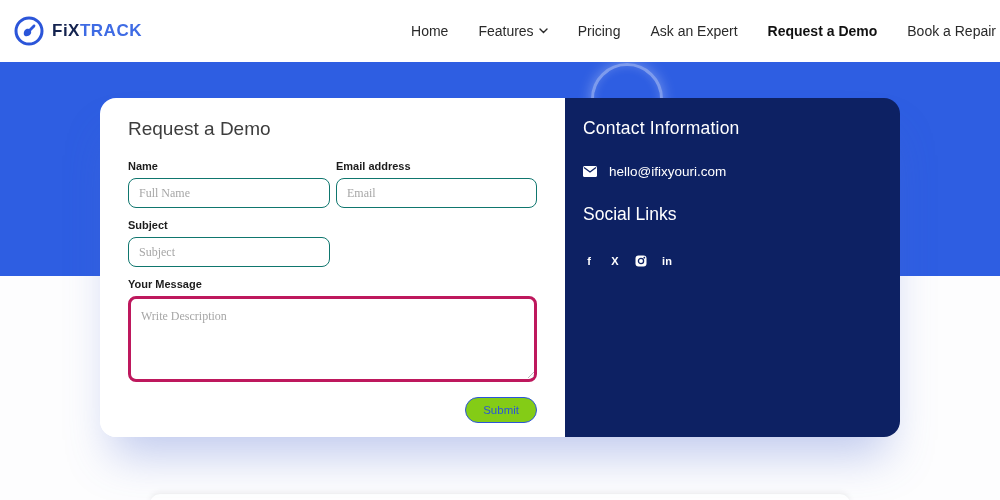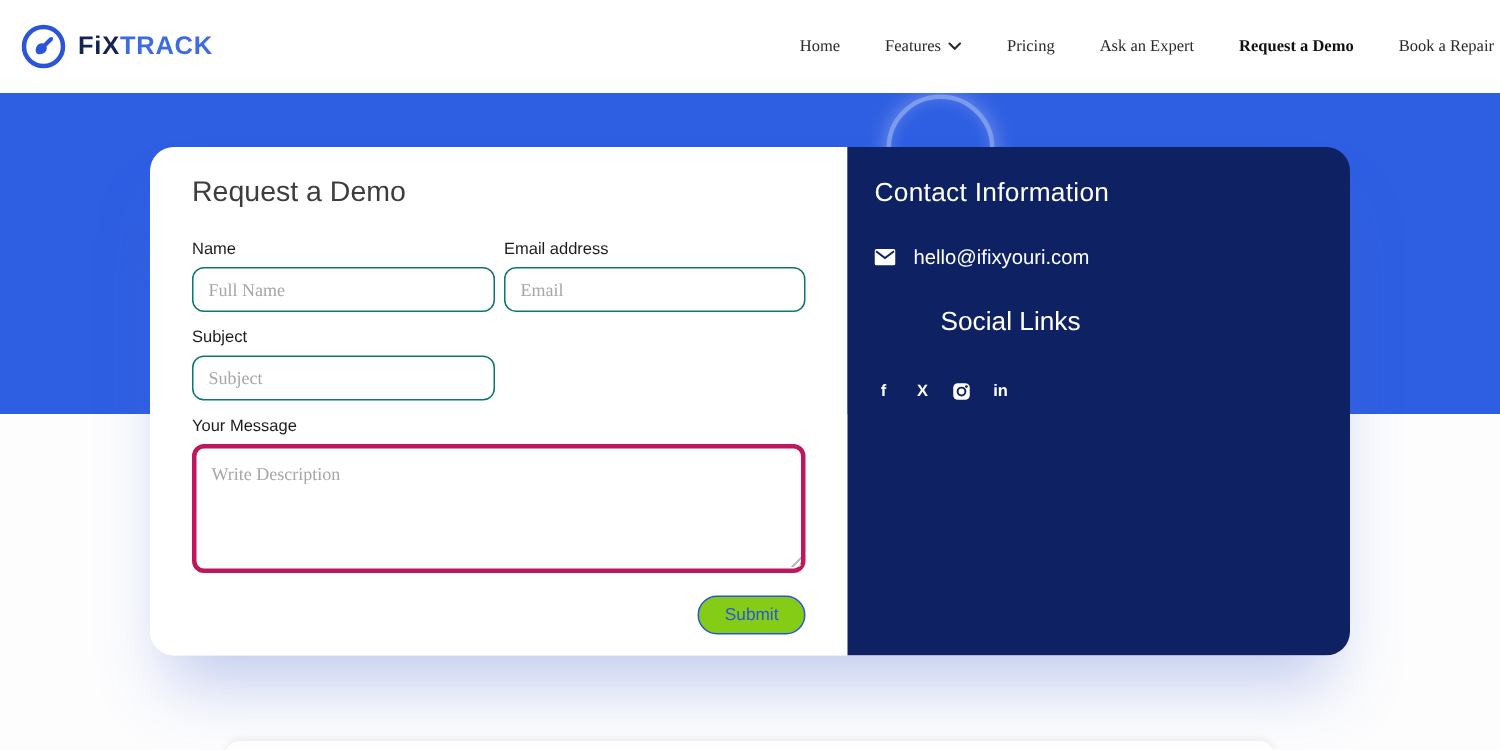--- a/index.html
+++ b/index.html
@@ -9,39 +9,39 @@
 
   
   .header { position:absolute; top:0; left:0; width:1000px; height:62px;
             background:#ffffff; display:flex; align-items:center;
             justify-content:space-between; padding:0 4px 0 14px; z-index:30; }
   .brand { display:flex; align-items:center; gap:8px; cursor:pointer; }
   .brand-text { font-size:17px; font-weight:700; letter-spacing:0.5px; }
   .brand-primary { color:#14234f; }
   .brand-secondary { color:#3e6be4; }
   .nav { display:flex; align-items:center; gap:30px; }
-  .nav-item { font-size:11px; color:#2a2a2a; cursor:pointer; white-space:nowrap;
-              display:flex; align-items:center; gap:5px; text-decoration:none;font-family:Liberation Serif, serif; }
+  .nav-item { font-size:14px; color:#2a2a2a; cursor:pointer; white-space:nowrap;
+              display:flex; align-items:center; gap:5px; text-decoration:none; }
   .nav-item.active { font-weight:700; color:#111; }
 
   
   .blue-band { position:absolute; top:62px; left:0; width:1000px; height:214px;
                background:#2e5ee2; overflow:hidden; z-index:1; }
   .deco-ring { position:absolute; left:591px; top:1px; width:72px; height:72px;
                border-radius:50%; border:3px solid rgba(255,255,255,0.38);
                box-shadow:0 0 14px rgba(255,255,255,0.35), inset 0 0 10px rgba(255,255,255,0.18); }
 
   
   .card { position:absolute; left:100px; top:98px; width:800px; height:339px;
           border-radius:16px; display:flex; overflow:hidden; z-index:10;
           box-shadow:0 30px 45px -12px rgba(80,110,210,0.35); }
   .form-pane { width:465px; background:#ffffff; padding:20px 28px 0 28px; }
   .form-title { font-size:19px; font-weight:500; color:#3d3d3d; margin-bottom:20px; }
   .form-grid { display:grid; grid-template-columns:202px 201px; column-gap:6px; row-gap:11px; }
-  .field label { display:block; font-size:11px; font-weight:400; color:#1c1c1c; margin-bottom:6px; }
+  .field label { display:block; font-size:11px; font-weight:700; color:#1c1c1c; margin-bottom:6px; }
   .field input { width:100%; height:30px; border:1px solid #0f766e; border-radius:8px;
                  padding:0 10px; font-size:12px; color:#333; outline:none;
                  font-family:"Liberation Serif", serif; }
   .field input::placeholder, .field textarea::placeholder { color:#a6a6a6; }
   .field-message { margin-top:11px; }
   .field-message textarea { width:409px; height:86px; border:3px solid #be185d; border-radius:8px;
                  padding:10px; font-size:12px; color:#333; outline:none; resize:none;
                  font-family:"Liberation Serif", serif; display:block; }
   .ta-wrap { position:relative; width:409px; }
   .resize-grip { position:absolute; right:3px; bottom:4px; width:9px; height:9px;
@@ -50,21 +50,21 @@
   .submit-row { display:flex; justify-content:flex-end; margin-top:15px; }
   .submit-btn { background:#84cc16; border:1.5px solid #2b55d9; color:#2b55d9;
                 border-radius:999px; padding:6px 17px; font-size:11.5px; cursor:pointer;
                 font-family:"Liberation Sans", sans-serif; }
 
   
   .contact-pane { flex:1; background:#0d2163; color:#ffffff; padding:20px 20px 0 18px; }
   .contact-heading { font-size:17.5px; font-weight:500; letter-spacing:0.2px; }
   .email-row { display:flex; align-items:center; gap:12px; margin-top:25px;
                font-size:13.5px; cursor:pointer; }
-  .social-heading { font-size:17.5px; font-weight:500; margin-top:25px;margin-left:44px; }
+  .social-heading { font-size:17.5px; font-weight:500; margin-top:25px; }
   .social-row { display:flex; align-items:center; gap:14px; margin-top:30px; }
   .social-icon { color:#ffffff; font-size:11px; font-weight:700; cursor:pointer;
                  display:flex; align-items:center; justify-content:center;
                  min-width:12px; height:12px; }
 
   
   .next-section-edge { position:absolute; left:150px; width:700px; top:494px; height:10px;
                        background:#ffffff; border-radius:10px 10px 0 0;
                        box-shadow:0 -1px 6px rgba(0,0,0,0.08); z-index:5; }
 </style>

